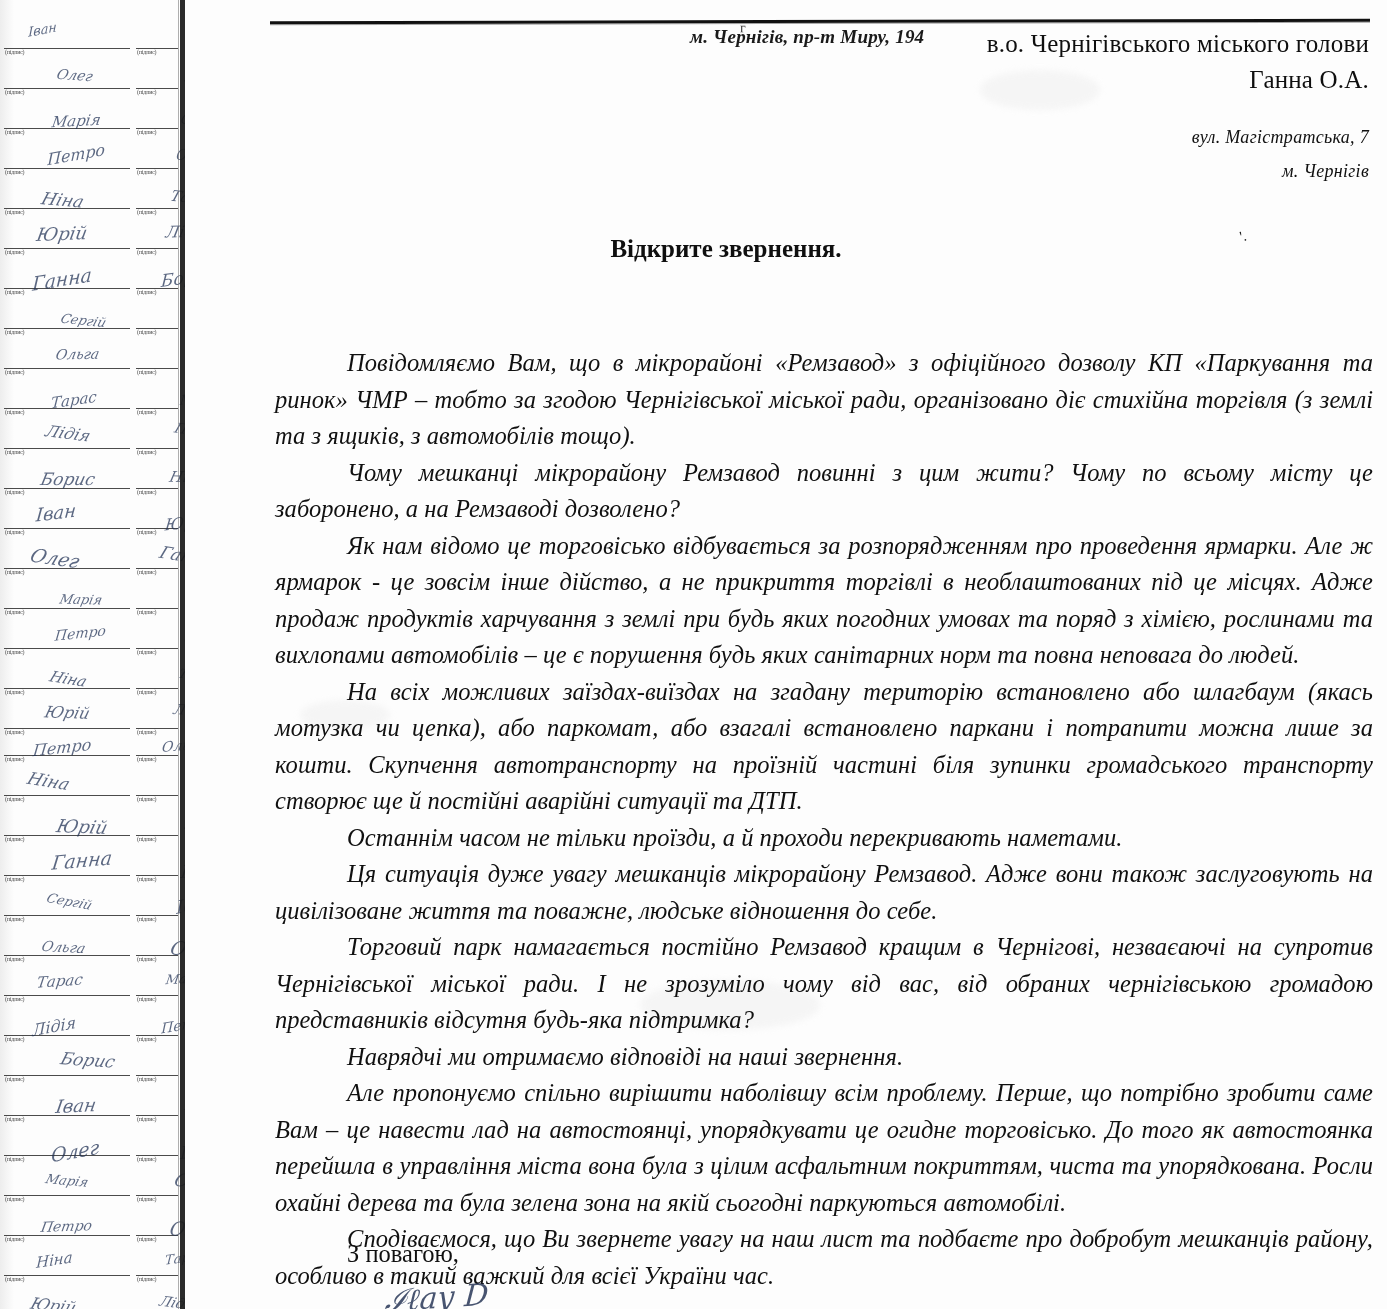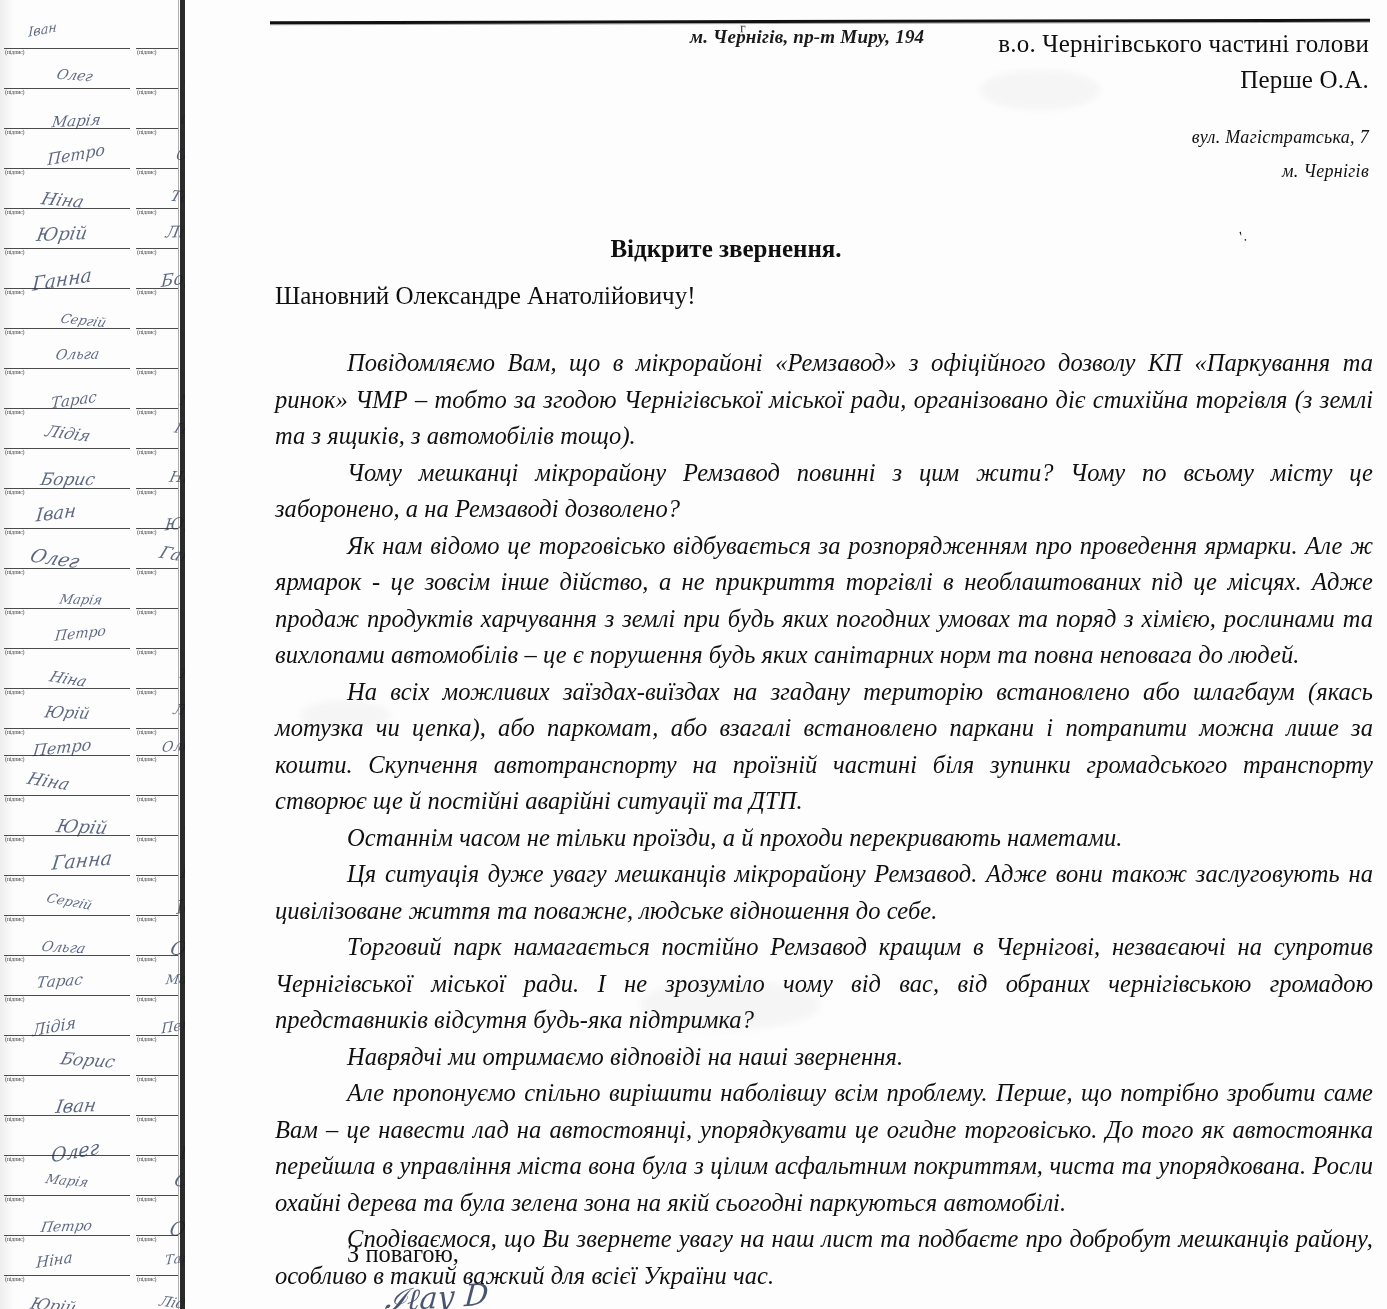--- a/index.html
+++ b/index.html
@@ -611,34 +611,33 @@
 
   <main id="letter">
 
     <div id="top-rule">
       <span class="rule-speck">г</span>
     </div>
 
     <div id="org-stamp">м. Чернігів, пр-т Миру, 194</div>
 
     <div id="addressee">
-      <div>в.о. Чернігівського частині голови</div>
-      <div>Перше О.А.</div>
+      <div>в.о. Чернігівського міського голови</div>
+      <div>Ганна О.А.</div>
     </div>
 
     <div id="addr-address">
       <div>вул. Магістратська, 7</div>
       <div>м. Чернігів</div>
     </div>
 
     <h1 id="title-open-letter">Відкрите звернення.</h1>
 
     <div class="ink-speck">'.</div>
 
-    <div id="salutation">Шановний Олександре Анатолійовичу!</div>
 
     <section id="body">
         <p>Повідомляємо Вам, що в мікрорайоні «Ремзавод» з офіційного дозволу КП «Паркування та ринок» ЧМР – тобто за згодою Чернігівської міської ради, організовано діє стихійна торгівля (з землі та з ящиків, з автомобілів тощо).</p>
         <p>Чому мешканці мікрорайону Ремзавод повинні з цим жити? Чому по всьому місту це заборонено, а на Ремзаводі дозволено?</p>
         <p>Як нам відомо це торговісько відбувається за розпорядженням про проведення ярмарки. Але ж ярмарок - це зовсім інше дійство, а не прикриття торгівлі в необлаштованих під це місцях. Адже продаж продуктів харчування з землі при будь яких погодних умовах та поряд з хімією, рослинами та вихлопами автомобілів – це є порушення будь яких санітарних норм та повна неповага до людей.</p>
         <p>На всіх можливих заїздах-виїздах на згадану територію встановлено або шлагбаум (якась мотузка чи цепка), або паркомат, або взагалі встановлено паркани і потрапити можна лише за кошти. Скупчення автотранспорту на проїзній частині біля зупинки громадського транспорту створює ще й постійні аварійні ситуації та ДТП.</p>
         <p>Останнім часом не тільки проїзди, а й проходи перекривають наметами.</p>
         <p>Ця ситуація дуже увагу мешканців мікрорайону Ремзавод. Адже вони також заслуговують  на цивілізоване життя та поважне, людське відношення до себе.</p>
         <p>Торговий парк намагається постійно Ремзавод кращим в Чернігові, незваєаючі на супротив Чернігівської міської ради. І не зрозуміло чому від вас, від обраних чернігівською громадою представників відсутня будь-яка підтримка?</p>
         <p>Наврядчі ми отримаємо відповіді на наші звернення.</p>

